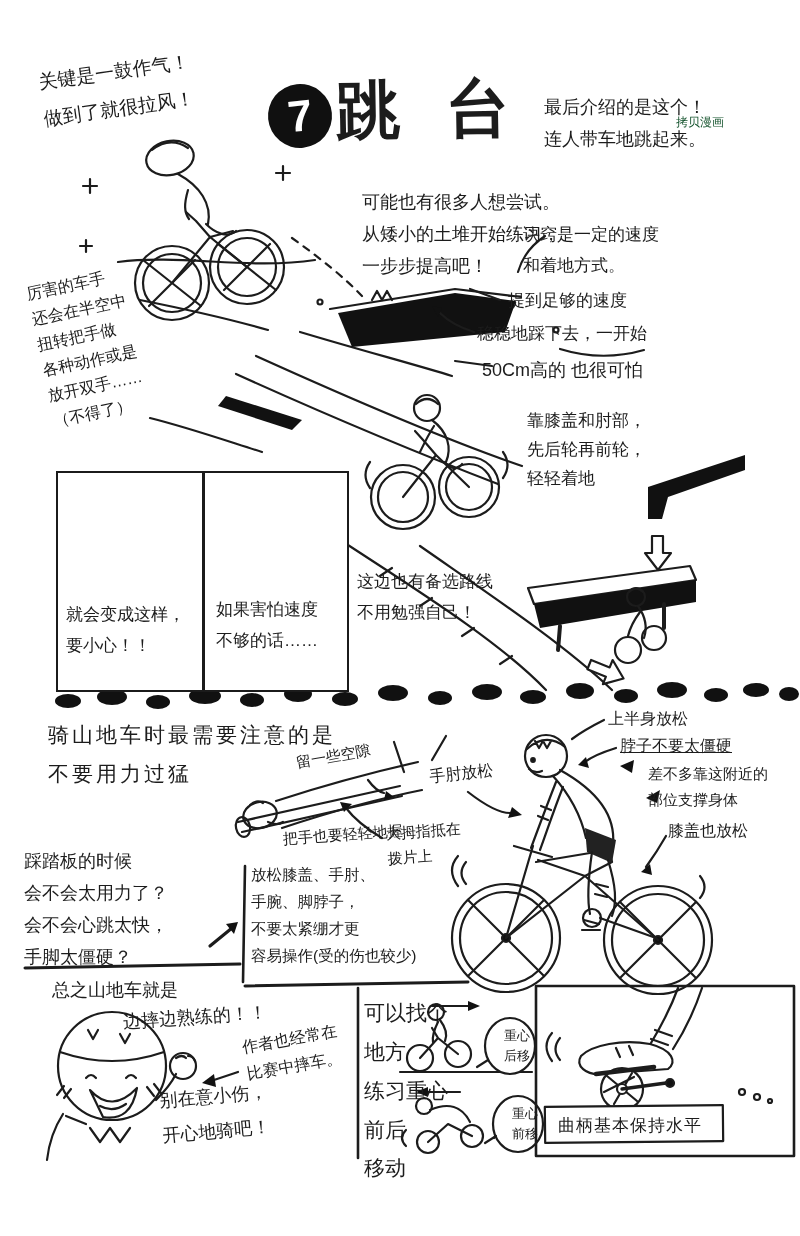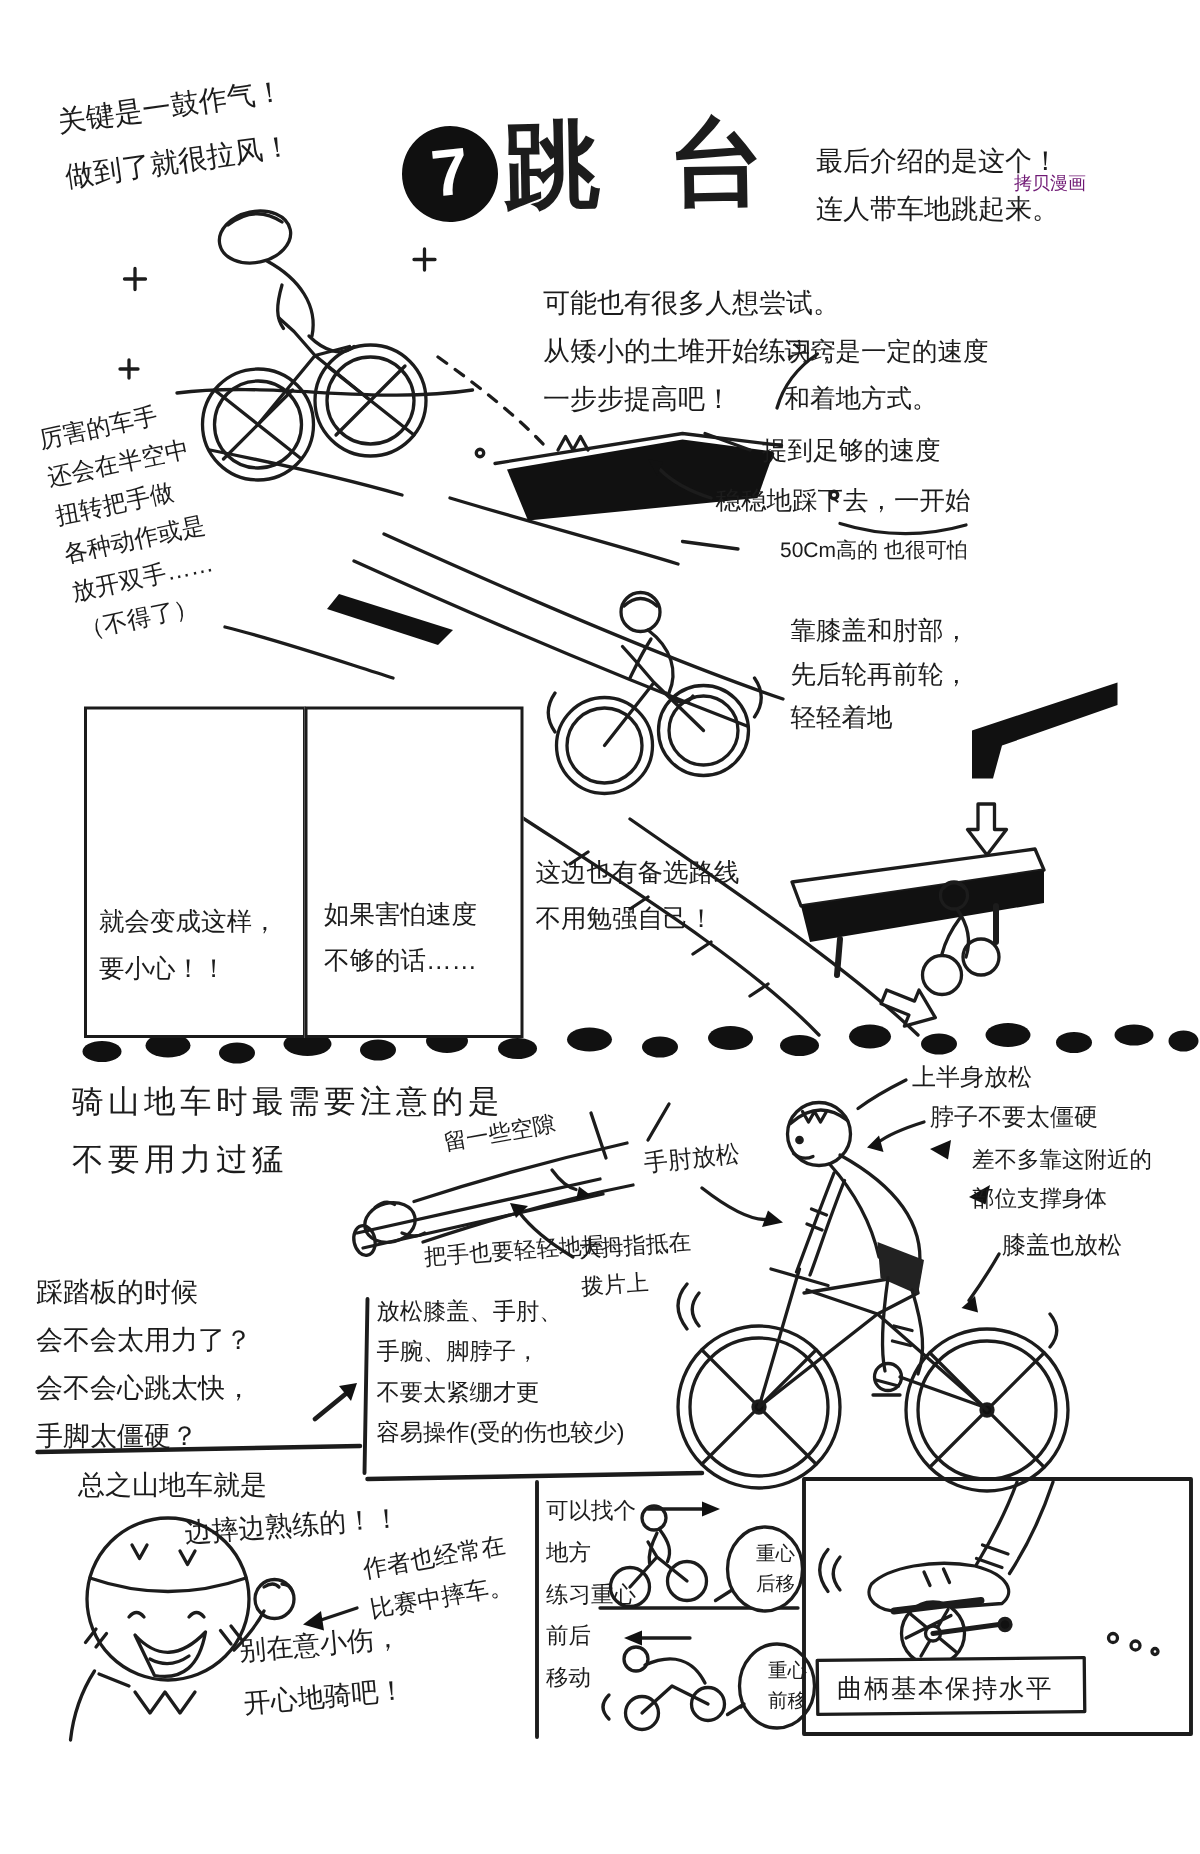--- a/index.html
+++ b/index.html
@@ -11,21 +11,21 @@
   .caption{position:absolute;white-space:pre-line;line-height:1.7;transform-origin:left top;}
   .chapter-badge{
     position:absolute;left:268px;top:84px;width:64px;height:64px;border-radius:50%;
     background:#101010;color:#fff;display:flex;align-items:center;justify-content:center;
     font-size:44px;font-weight:bold;transform:rotate(-6deg);
   }
   .page-title{
     position:absolute;left:336px;top:66px;font-size:64px;font-weight:900;
     letter-spacing:14px;transform:rotate(-1deg);
   }
-  .watermark{position:absolute;left:676px;top:114px;font-size:12px;color:#701a75;}
+  .watermark{position:absolute;left:676px;top:114px;font-size:12px;color:#14532d;}
   .panel{position:absolute;border:2.5px solid #1b1b1b;background:#fff;}
   .overlay{position:absolute;left:0;top:0;pointer-events:none;}
   .bubble-text{text-align:right;}
 </style>
 </head>
 <body>
 
 <div class="page">
 
   <svg class="overlay" width="800" height="1236" viewBox="0 0 800 1236">
@@ -290,21 +290,21 @@
 
   <div class="caption" style="left:362px;top:162px;font-size:18px;line-height:1.78;margin-top:24px;">可能也有很多人想尝试。
 从矮小的土堆开始练习，
 一步步提高吧！</div>
 
   <div class="caption" style="left:523px;top:219px;font-size:17px;line-height:1.85;">诀窍是一定的速度
 和着地方式。</div>
 
   <div class="caption" style="left:508px;top:287px;font-size:17px;">提到足够的速度</div>
   <div class="caption" style="left:477px;top:320px;font-size:17px;">稳稳地踩下去，一开始</div>
-  <div class="caption" style="left:520px;top:355px;font-size:14px;text-align:center;">50Cm高的  也很可怕</div>
+  <div class="caption" style="left:482px;top:355px;font-size:18px;text-align:center;">50Cm高的  也很可怕</div>
 
   <div class="caption" style="left:24px;top:282px;font-size:16px;line-height:1.62;transform:rotate(-12deg);">厉害的车手
 还会在半空中
 扭转把手做
 各种动作或是
 放开双手……
 （不得了）</div>
 
   <div class="caption" style="left:527px;top:406px;font-size:17px;line-height:1.72;">靠膝盖和肘部，
 先后轮再前轮，
@@ -321,21 +321,21 @@
   <div class="caption" style="left:48px;top:716px;font-size:21px;line-height:1.85;letter-spacing:3px;">骑山地车时最需要注意的是
 不要用力过猛</div>
 
   <div class="caption" style="left:294px;top:750px;font-size:15px;transform:rotate(-10deg);">留一些空隙</div>
   <div class="caption" style="left:428px;top:763px;font-size:16px;transform:rotate(-6deg);">手肘放松</div>
   <div class="caption" style="left:282px;top:826px;font-size:15px;transform:rotate(-4deg);">把手也要轻轻地握</div>
   <div class="caption" style="left:385px;top:822px;font-size:15px;line-height:1.65;transform:rotate(-4deg);">大拇指抵在
 拨片上</div>
 
   <div class="caption" style="left:608px;top:705px;font-size:16px;">上半身放松</div>
-  <div class="caption" style="left:620px;top:732px;font-size:16px;">脖子不要太僵硬</div>
+  <div class="caption" style="left:620px;top:732px;font-size:16px;text-decoration:underline;">脖子不要太僵硬</div>
   <div class="caption" style="left:648px;top:761px;font-size:15px;line-height:1.75;">差不多靠这附近的
 部位支撑身体</div>
   <div class="caption" style="left:668px;top:817px;font-size:16px;">膝盖也放松</div>
 
   <div class="caption" style="left:24px;top:845px;font-size:18px;line-height:1.78;">踩踏板的时候
 会不会太用力了？
 会不会心跳太快，
 手脚太僵硬？</div>
   <div class="caption" style="left:251px;top:862px;font-size:15.5px;line-height:1.74;">放松膝盖、手肘、
 手腕、脚脖子，
@@ -343,21 +343,21 @@
 容易操作(受的伤也较少)</div>
 
   <div class="caption" style="left:52px;top:975px;font-size:18px;">总之山地车就是</div>
   <div class="caption" style="left:122px;top:1007px;font-size:18px;transform:rotate(-4deg);">边摔边熟练的！！</div>
 
   <div class="caption" style="left:240px;top:1034px;font-size:16px;line-height:1.7;transform:rotate(-10deg);">作者也经常在
 比赛中摔车。</div>
   <div class="caption" style="left:158px;top:1084px;font-size:18px;line-height:1.95;transform:rotate(-5deg);">别在意小伤，
 开心地骑吧！</div>
 
-  <div class="caption" style="left:364px;top:994px;font-size:15px;line-height:1.85;">可以找个
+  <div class="caption" style="left:364px;top:994px;font-size:21px;line-height:1.85;">可以找个
 地方
 练习重心
 前后
 移动</div>
 
   <div class="caption bubble-text" style="left:490px;top:1026px;width:40px;font-size:13px;line-height:1.55;">重心
 后移</div>
   <div class="caption bubble-text" style="left:498px;top:1104px;width:40px;font-size:13px;line-height:1.55;">重心
 前移</div>
 

